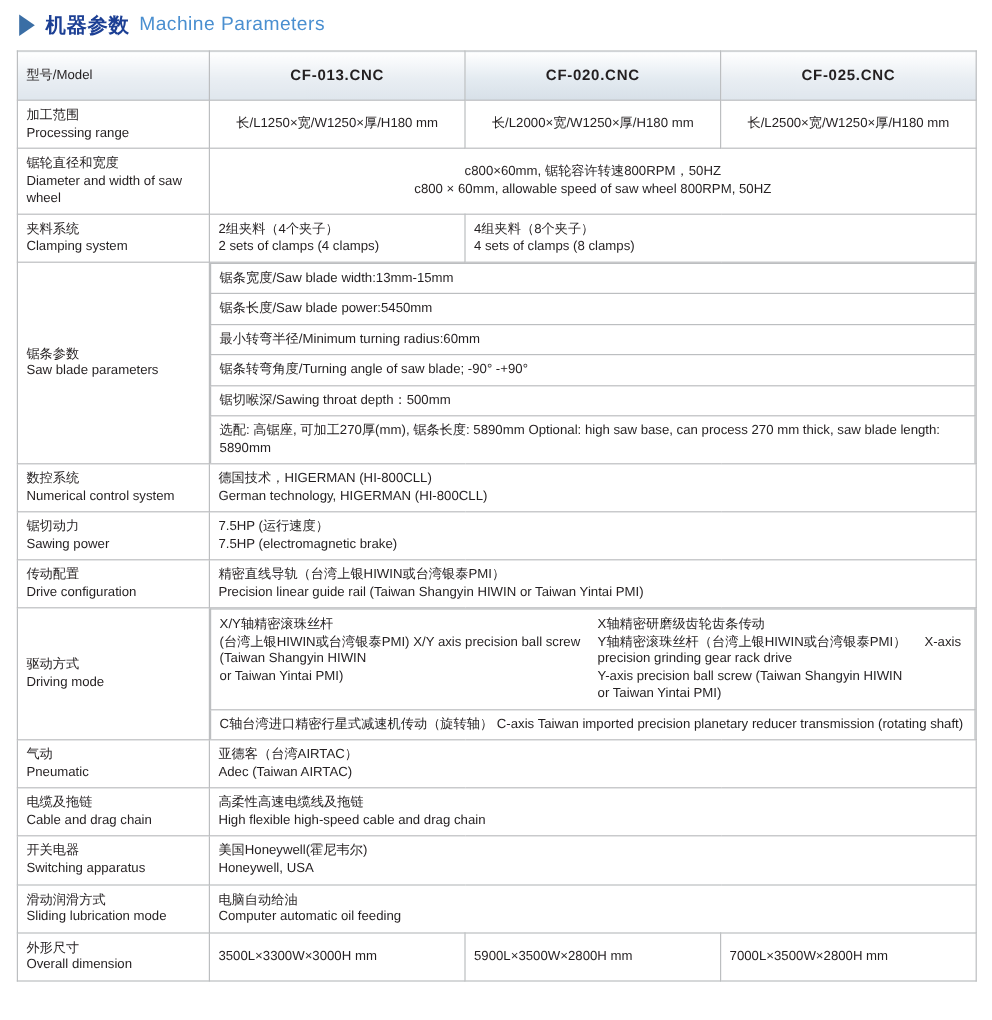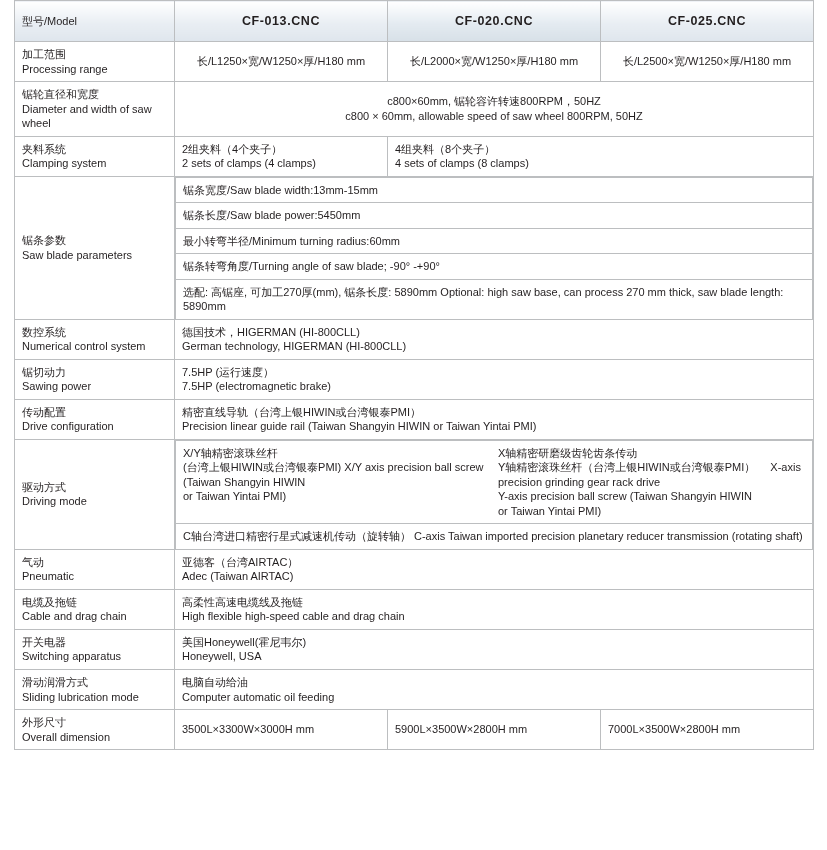--- a/index.html
+++ b/index.html
@@ -111,20 +111,25 @@
   .twocol {
     display: flex;
   }
   .twocol > div { flex: 1; }
 </style>
 </head>
 <body>
 
 <div class="page">
 
+  <div class="header">
+    <div class="header-arrow"></div>
+    <div class="header-cn">机器参数</div>
+    <div class="header-en">Machine Parameters</div>
+  </div>
 
   <table class="spec">
     <colgroup>
       <col style="width:160px">
       <col style="width:213px">
       <col style="width:213px">
       <col style="width:213px">
     </colgroup>
     <tbody>
 
@@ -183,20 +188,23 @@
                 <td>锯条宽度/Saw blade width:13mm-15mm</td>
               </tr>
               <tr>
                 <td>锯条长度/Saw blade power:5450mm</td>
               </tr>
               <tr>
                 <td>最小转弯半径/Minimum turning radius:60mm</td>
               </tr>
               <tr>
                 <td>锯条转弯角度/Turning angle of saw blade;  -90°  -+90°</td>
+              </tr>
+              <tr>
+                <td>锯切喉深/Sawing throat depth：500mm</td>
               </tr>
               <tr>
                 <td>
                   <span class="cn">选配: 高锯座, 可加工270厚(mm), 锯条长度: 5890mm</span>
                   <span class="en">Optional: high saw base, can process 270 mm thick, saw blade length: 5890mm</span>
                 </td>
               </tr>
             </tbody>
           </table>
         </td>

